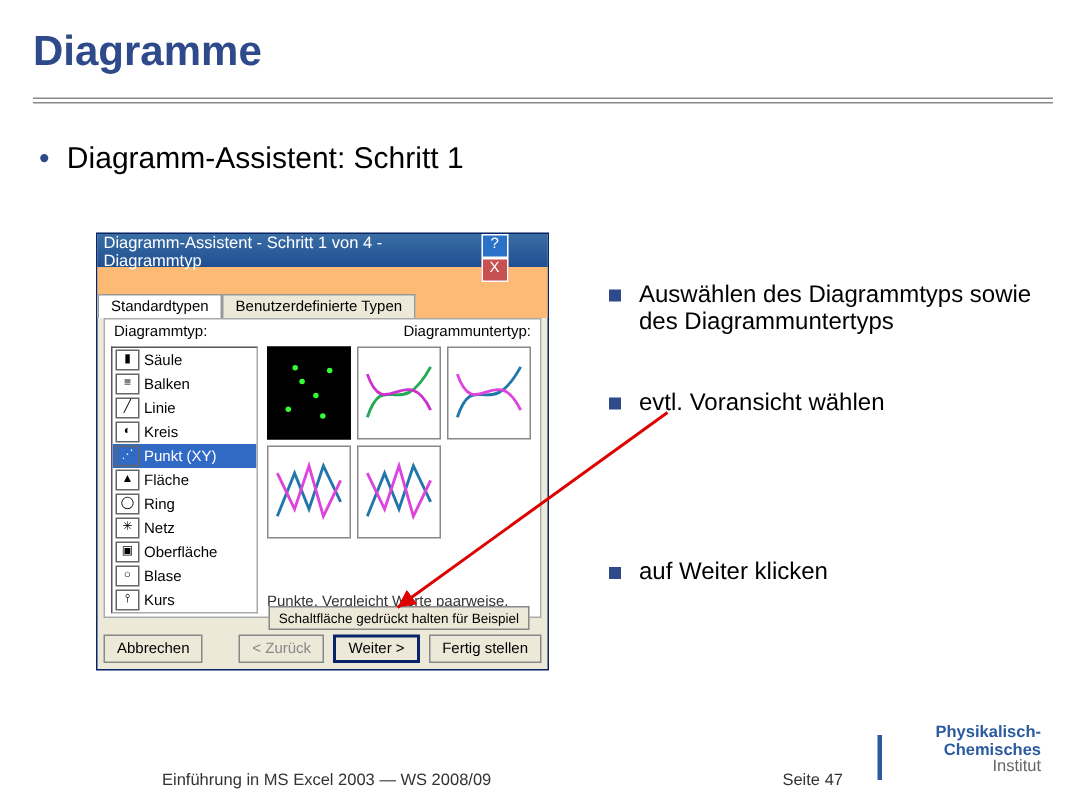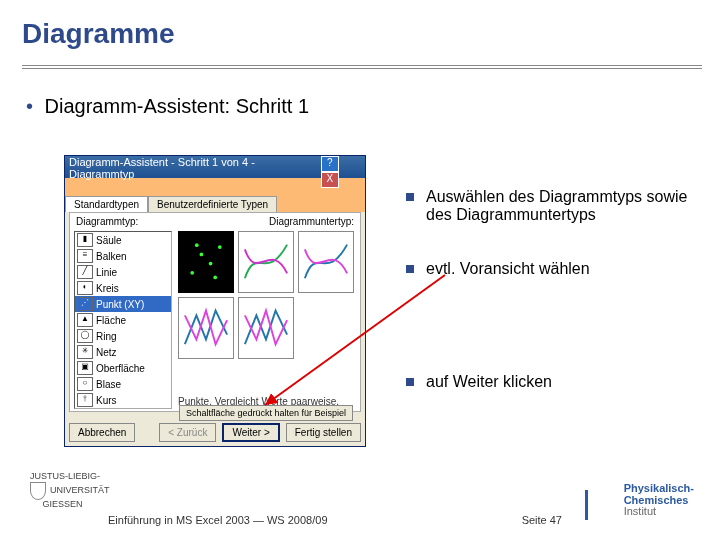--- a/index.html
+++ b/index.html
@@ -34,21 +34,21 @@
   .dlg-btns button.first{margin-right:auto}
   .dlg-btns button.disabled{color:#888}
   .dlg-btns button.weiter{border:2px solid #0a246a}
   .side{position:absolute;left:406px;right:18px;font-size:16px}
   .sb{margin:0 0 16px 0;padding-left:20px;position:relative}
   .sq{position:absolute;left:0;top:5px;width:8px;height:8px;background:#2f4a8a}
   .arrow{position:absolute;pointer-events:none}
   .footer-l{position:absolute;left:108px;bottom:14px;font-size:11px;color:#333}
   .footer-r{position:absolute;right:158px;bottom:14px;font-size:11px;color:#333}
   .uni{position:absolute;left:30px;bottom:30px;font-size:9px;color:#444;line-height:1.1}
-  .inst{position:absolute;right:26px;bottom:22px;font-size:11px;text-align:left;line-height:1.05}
+  .inst{position:absolute;right:26px;bottom:22px;font-size:11px;text-align:right;line-height:1.05}
   .inst .p{color:#2b5aa0;font-weight:bold}
   .inst .c{color:#2b5aa0;font-weight:bold}
   .inst .i{color:#666}
   .shield{display:inline-block;width:14px;height:16px;border:1px solid #888;border-radius:0 0 50% 50%;vertical-align:middle;margin-right:4px}
   .logobar{position:absolute;right:132px;bottom:20px;width:3px;height:30px;background:#2b5aa0}
 </style>
 </head>
 <body>
 
 <div class="slide">
@@ -184,25 +184,20 @@
 
   <svg class="arrow" style="left:250px;top:270px;width:200px;height:150px">
     <defs>
         <marker id="ah" markerWidth="8" markerHeight="8" refX="6" refY="3" orient="auto">
           <path d="M0,0 L6,3 L0,6 Z" fill="#d00"></path>
         </marker>
       </defs>
     <line x1="195" y1="5" x2="15" y2="135" stroke="#d00" stroke-width="2" marker-end="url(#ah)"></line>
   </svg>
 
-  <div class="uni">
-    <span>JUSTUS-LIEBIG-</span><br>
-    <span class="shield"></span><span>UNIVERSITÄT</span><br>
-    &nbsp;&nbsp;&nbsp;&nbsp;&nbsp;<span>GIESSEN</span>
-  </div>
   <div class="footer-l">Einführung in MS Excel 2003  ―  WS 2008/09</div>
   <div class="footer-r">Seite 47</div>
   <div class="logobar"></div>
   <div class="inst">
     <span class="p">Physikalisch-</span><br>
     <span class="c">Chemisches</span><br>
     <span class="i">Institut</span>
   </div>
 </div>
 

